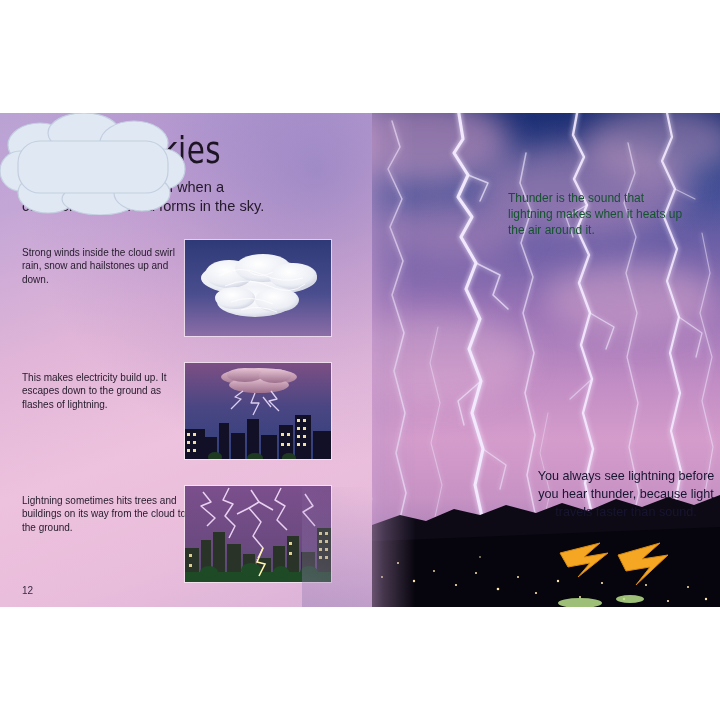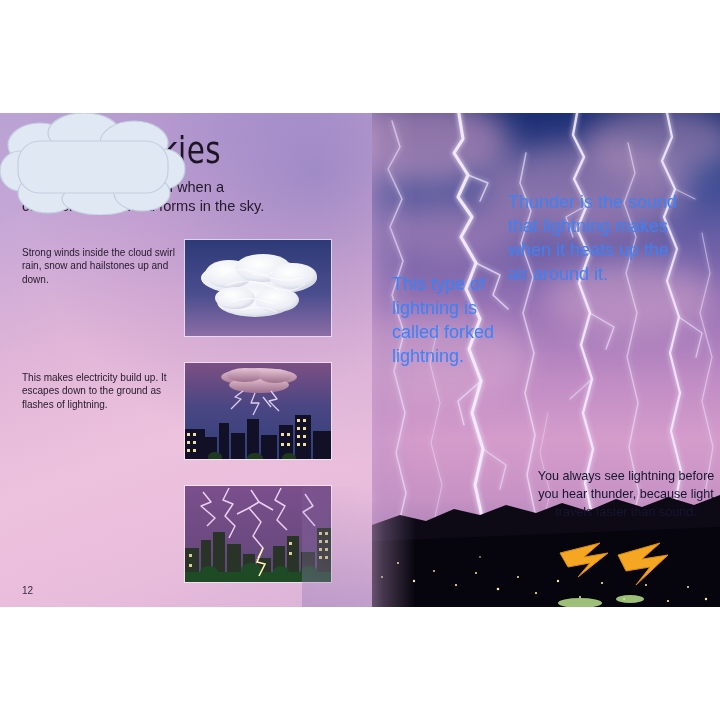--- a/index.html
+++ b/index.html
@@ -82,21 +82,21 @@
 
   .thumb{position:absolute;left:184px;width:148px;height:98px;
          border:1px solid rgba(255,255,255,.55);box-sizing:border-box;overflow:hidden;}
   .thumb1{top:126px;}
   .thumb2{top:249px;}
   .thumb3{top:372px;}
 
   .pageno{position:absolute;left:22px;top:472px;font-size:10px;color:#3a2a44;}
 
   
-  .cap{position:absolute;color:#3b82f6;font-size:18px;line-height:1.33;}
+  .cap{position:absolute;color:#14532d;font-size:12px;line-height:1.33;}
   .cap-forked{left:392px;top:160px;width:108px;}
   .cap-thunder{left:508px;top:78px;width:178px;}
 
   
   .bubble{position:absolute;left:532px;top:342px;width:186px;height:102px;}
   .bubble-txt{
     position:absolute;left:536px;top:355px;width:180px;
     text-align:center;font-size:12.6px;line-height:1.42;color:#171530;z-index:4;
   }
   .bubble-svg{position:absolute;left:0;top:0;}
@@ -198,20 +198,21 @@
 
       <div class="photo-blend"></div>
     </div>
 
     <div class="left-page">
       <div class="title">Electric skies</div>
       <div class="intro">Thunderstorms happen when a cumulonimbus cloud forms in the sky.</div>
 
       <div class="blk blk1">Strong winds inside the cloud swirl rain, snow and hailstones up and down.</div>
       <div class="blk blk2">This makes electricity build up. It escapes down to the ground as flashes of lightning.</div>
+      <div class="blk blk3">Lightning sometimes hits trees and buildings on its way from the cloud to the ground.</div>
 
       <div class="thumb thumb1">
         <svg viewBox="0 0 148 98" width="148" height="98" preserveAspectRatio="none">
           <defs>
             <linearGradient id="sky1" x1="0" y1="0" x2="0" y2="1">
               <stop offset="0%" stop-color="#2e3a78"></stop>
                 <stop offset="55%" stop-color="#4a4d8e"></stop>
               <stop offset="100%" stop-color="#8f6fa8"></stop>
             </linearGradient>
             <radialGradient id="cl1" cx="42%" cy="36%" r="72%">
@@ -357,21 +358,20 @@
             <ellipse cx="96" cy="86" rx="8" ry="6"></ellipse>
               <ellipse cx="124" cy="86" rx="9" ry="6"></ellipse>
           </g>
           <path d="M78 62 L72 76 L80 78 L74 90" stroke="#fff6b0" stroke-width="1.6" fill="none"></path>
         </svg>
       </div>
 
       <div class="pageno">12</div>
     </div>
 
-    <div class="cap cap-forked">This type of lightning is called forked lightning.</div>
     <div class="cap cap-thunder">Thunder is the sound that lightning makes when it heats up the air around it.</div>
 
     <svg class="bubble bubble-svg" viewBox="0 0 186 102">
       <g fill="#dfe8f3" stroke="#c3cfe0" stroke-width="1.2">
         <ellipse cx="40" cy="32" rx="32" ry="22"></ellipse>
         <ellipse cx="84" cy="20" rx="36" ry="20"></ellipse>
         <ellipse cx="134" cy="30" rx="34" ry="22"></ellipse>
         <ellipse cx="164" cy="56" rx="21" ry="20"></ellipse>
         <ellipse cx="20" cy="58" rx="20" ry="20"></ellipse>
         <ellipse cx="48" cy="80" rx="30" ry="20"></ellipse>

